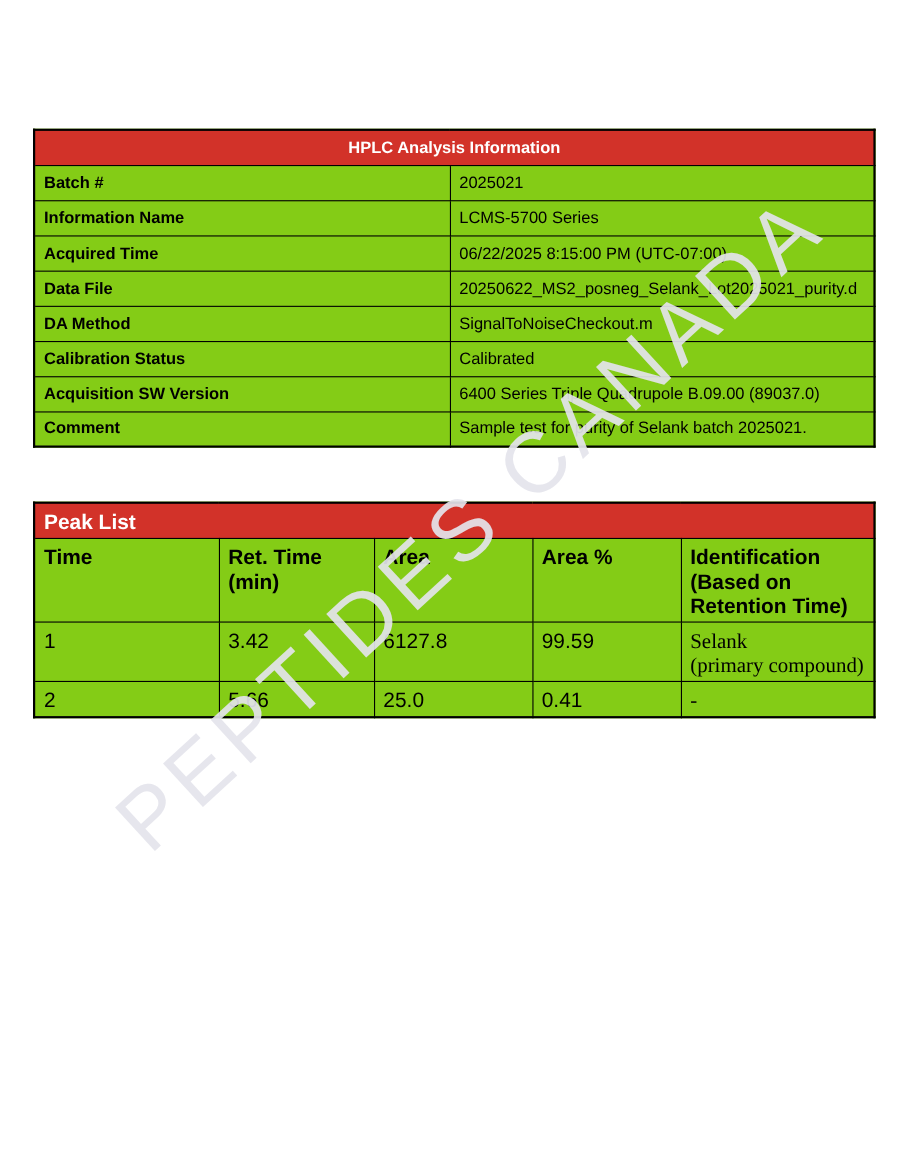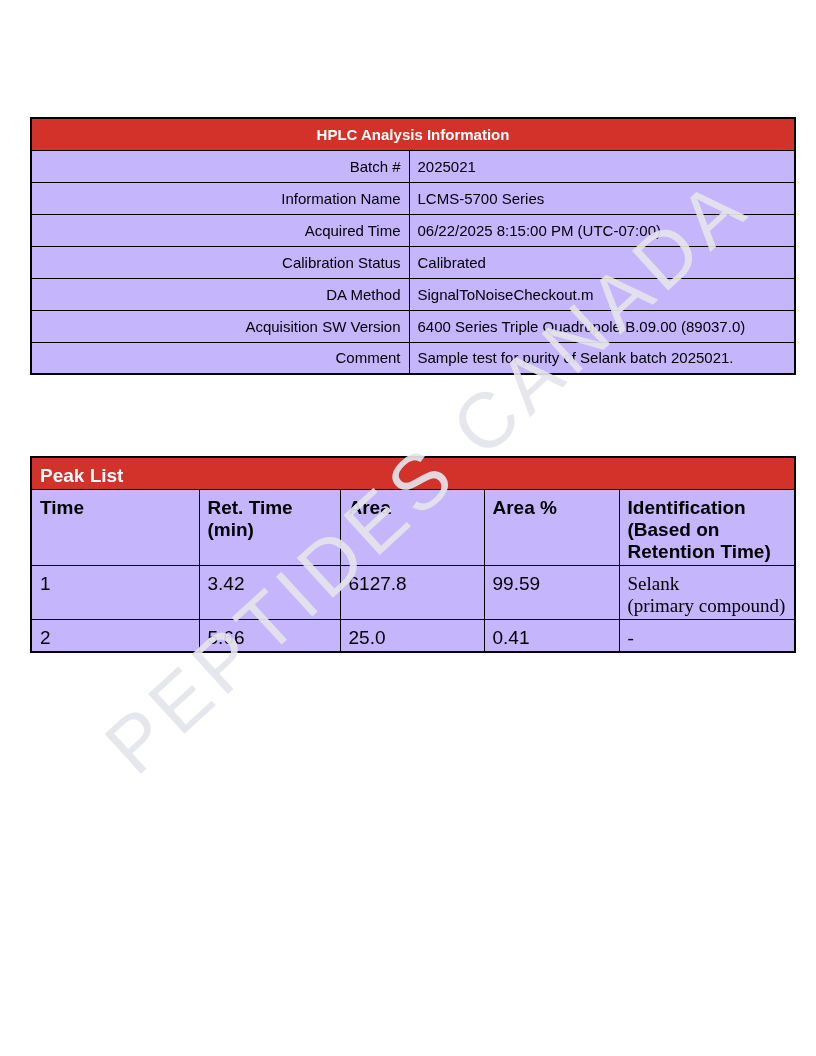--- a/index.html
+++ b/index.html
@@ -11,39 +11,39 @@
     overflow: hidden;
   }
   .page { position: relative; width: 816px; height: 1056px; background: #ffffff; }
 
   table {
     border-collapse: collapse;
     table-layout: fixed;
     position: absolute;
     left: 30px;
     width: 764px;
-    background: #c4b5fd;
+    background: #84cc16;
   }
   #info-table { top: 117px; }
   #peak-table { top: 456px; }
 
   table, th, td { border: 1px solid #000000; }
   table { border-width: 2px; }
 
   .title-bar td {
     height: 29px;
     color: #ffffff;
     font-weight: bold;
     font-size: 15px;
     text-align: center;
     vertical-align: middle;
   }
 
   #info-table td { font-size: 15px; height: 32px; vertical-align: middle; padding: 2px 8px; }
-  #info-table td.lbl { font-weight: normal; text-align: right; }
+  #info-table td.lbl { font-weight: bold; }
 
   #peak-table th, #peak-table td {
     font-size: 19px;
     text-align: left;
     vertical-align: top;
     padding: 7px 8px 2px 8px;
   }
   #peak-table th { font-weight: bold; height: 51px; }
   #peak-table tr.r1 td { height: 49px; }
   #peak-table tr.r2 td { height: 31px; }
@@ -86,26 +86,30 @@
     </tr>
     <tr>
       <td class="lbl">Information Name</td>
       <td>LCMS-5700 Series</td>
     </tr>
     <tr>
       <td class="lbl">Acquired Time</td>
       <td>06/22/2025 8:15:00 PM (UTC-07:00)</td>
     </tr>
     <tr>
-      <td class="lbl">Calibration Status</td>
-      <td>Calibrated</td>
+      <td class="lbl">Data File</td>
+      <td>20250622_MS2_posneg_Selank_Lot2025021_purity.d</td>
     </tr>
     <tr>
       <td class="lbl">DA Method</td>
       <td>SignalToNoiseCheckout.m</td>
+    </tr>
+    <tr>
+      <td class="lbl">Calibration Status</td>
+      <td>Calibrated</td>
     </tr>
     <tr>
       <td class="lbl">Acquisition SW Version</td>
       <td>6400 Series Triple Quadrupole B.09.00 (89037.0)</td>
     </tr>
     <tr>
       <td class="lbl">Comment</td>
       <td>Sample test for purity of Selank batch 2025021.</td>
     </tr>
   </tbody>

